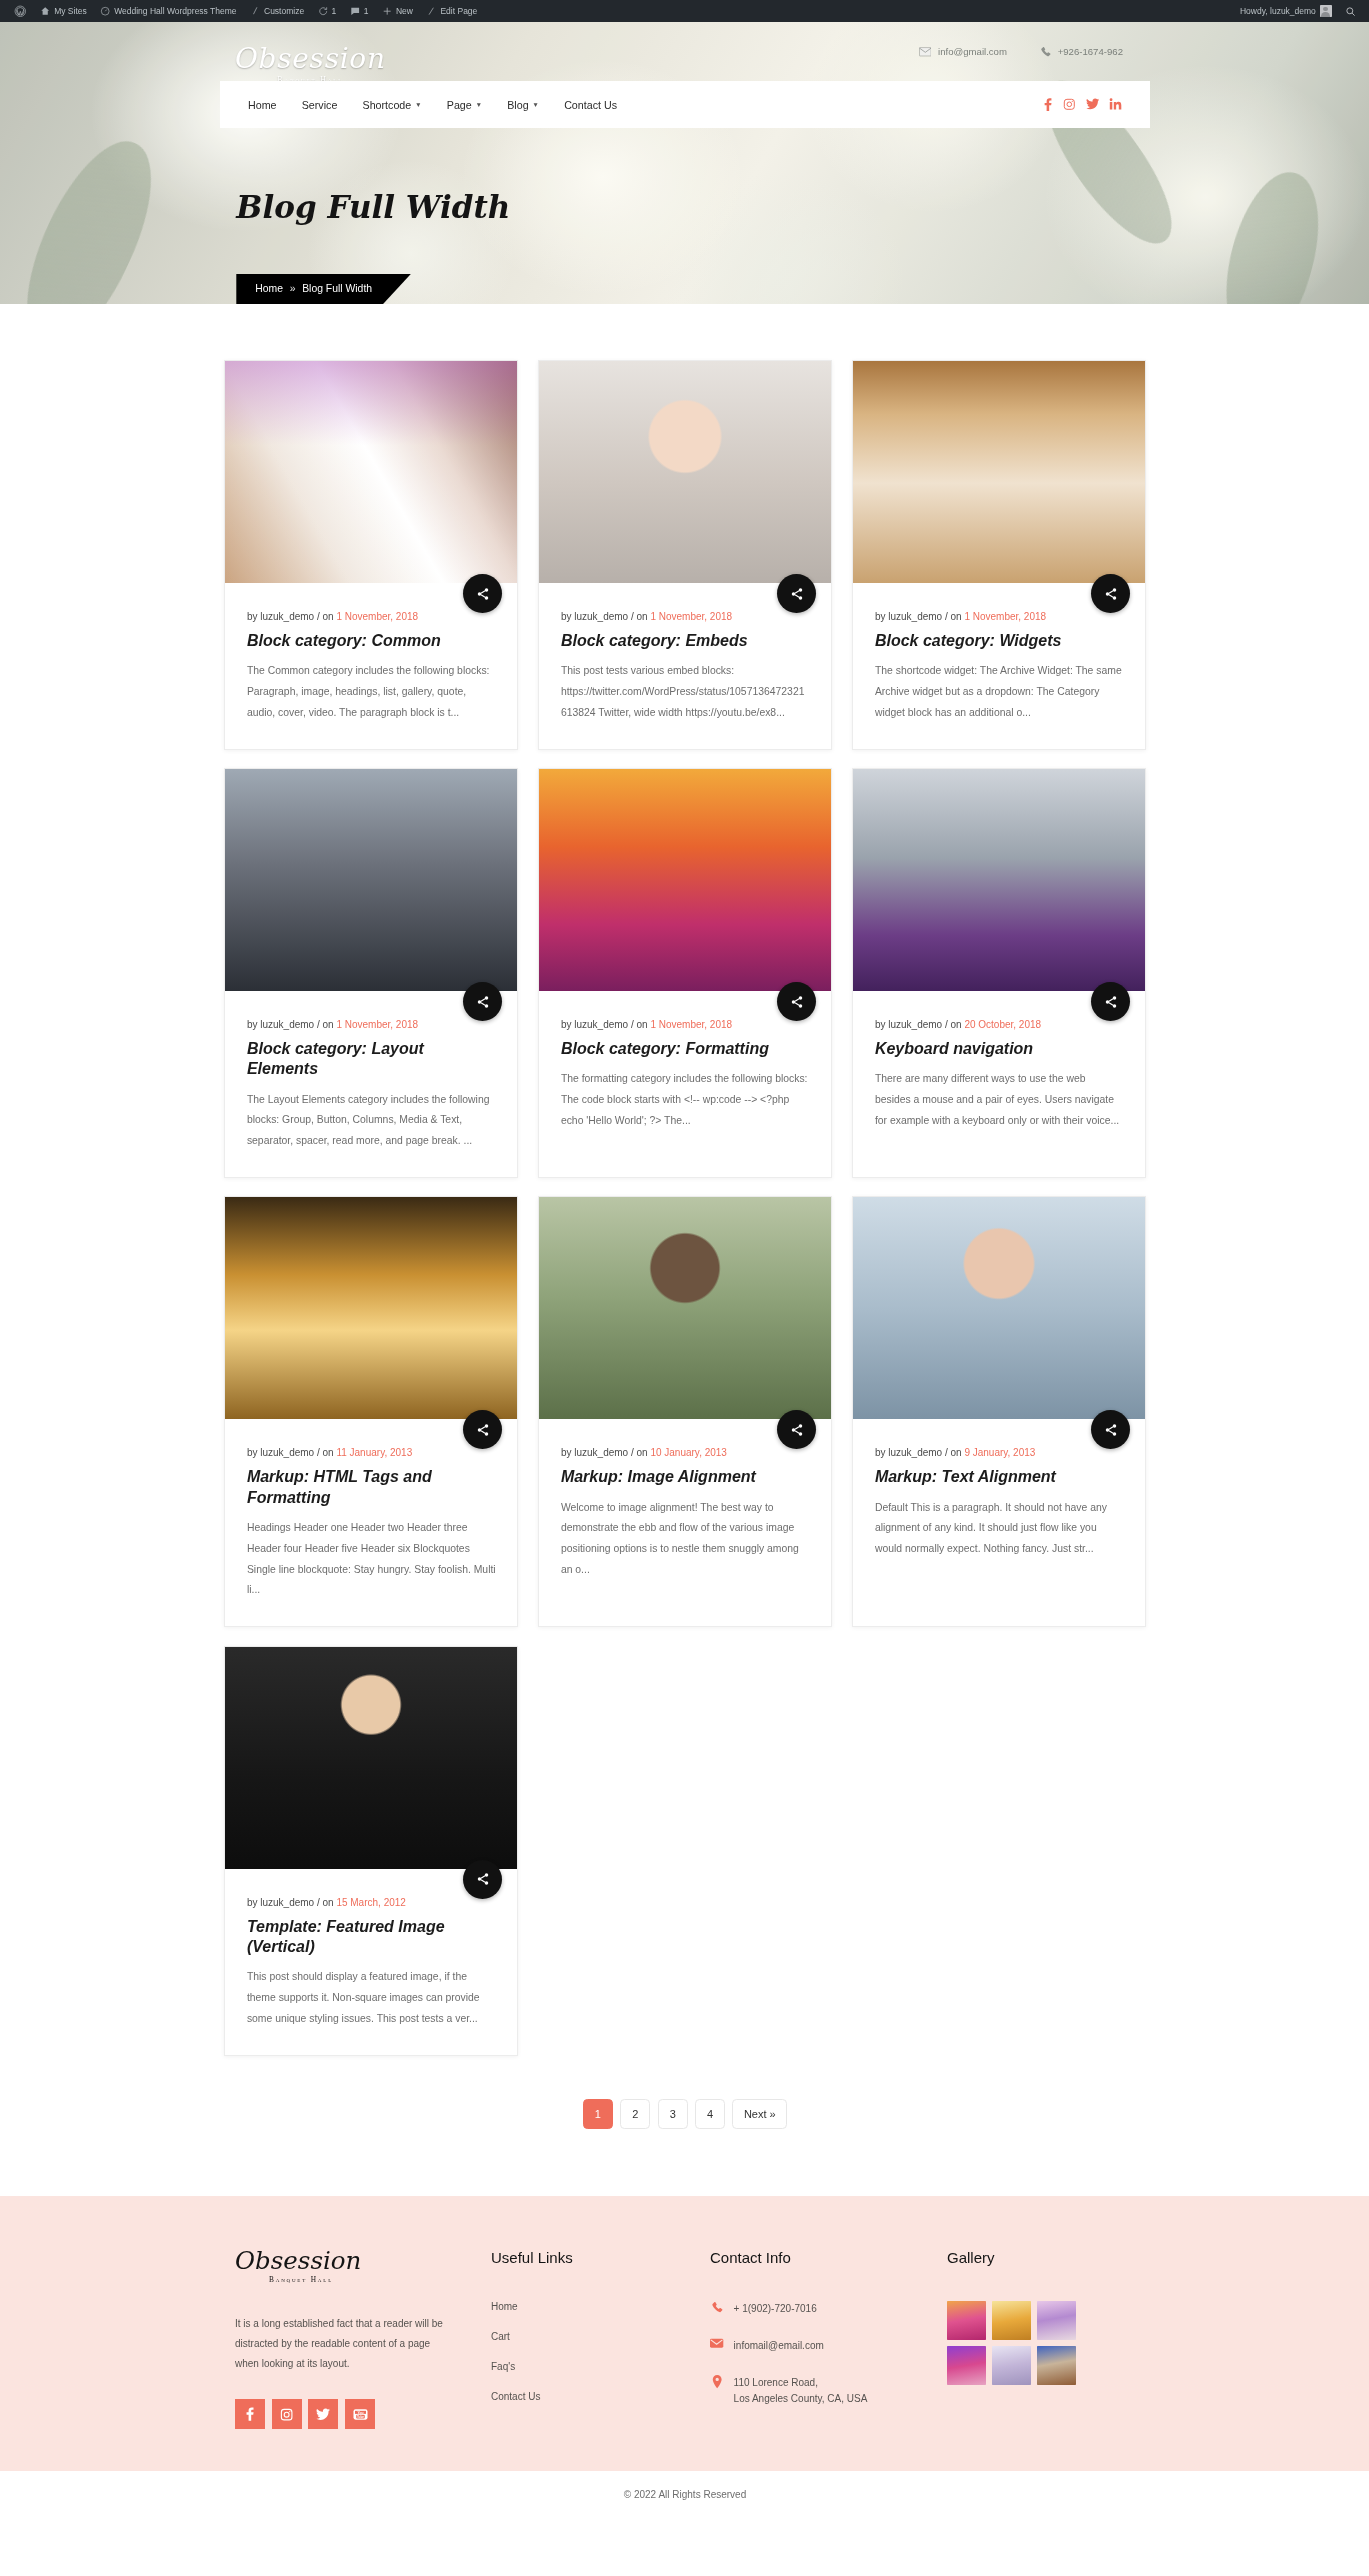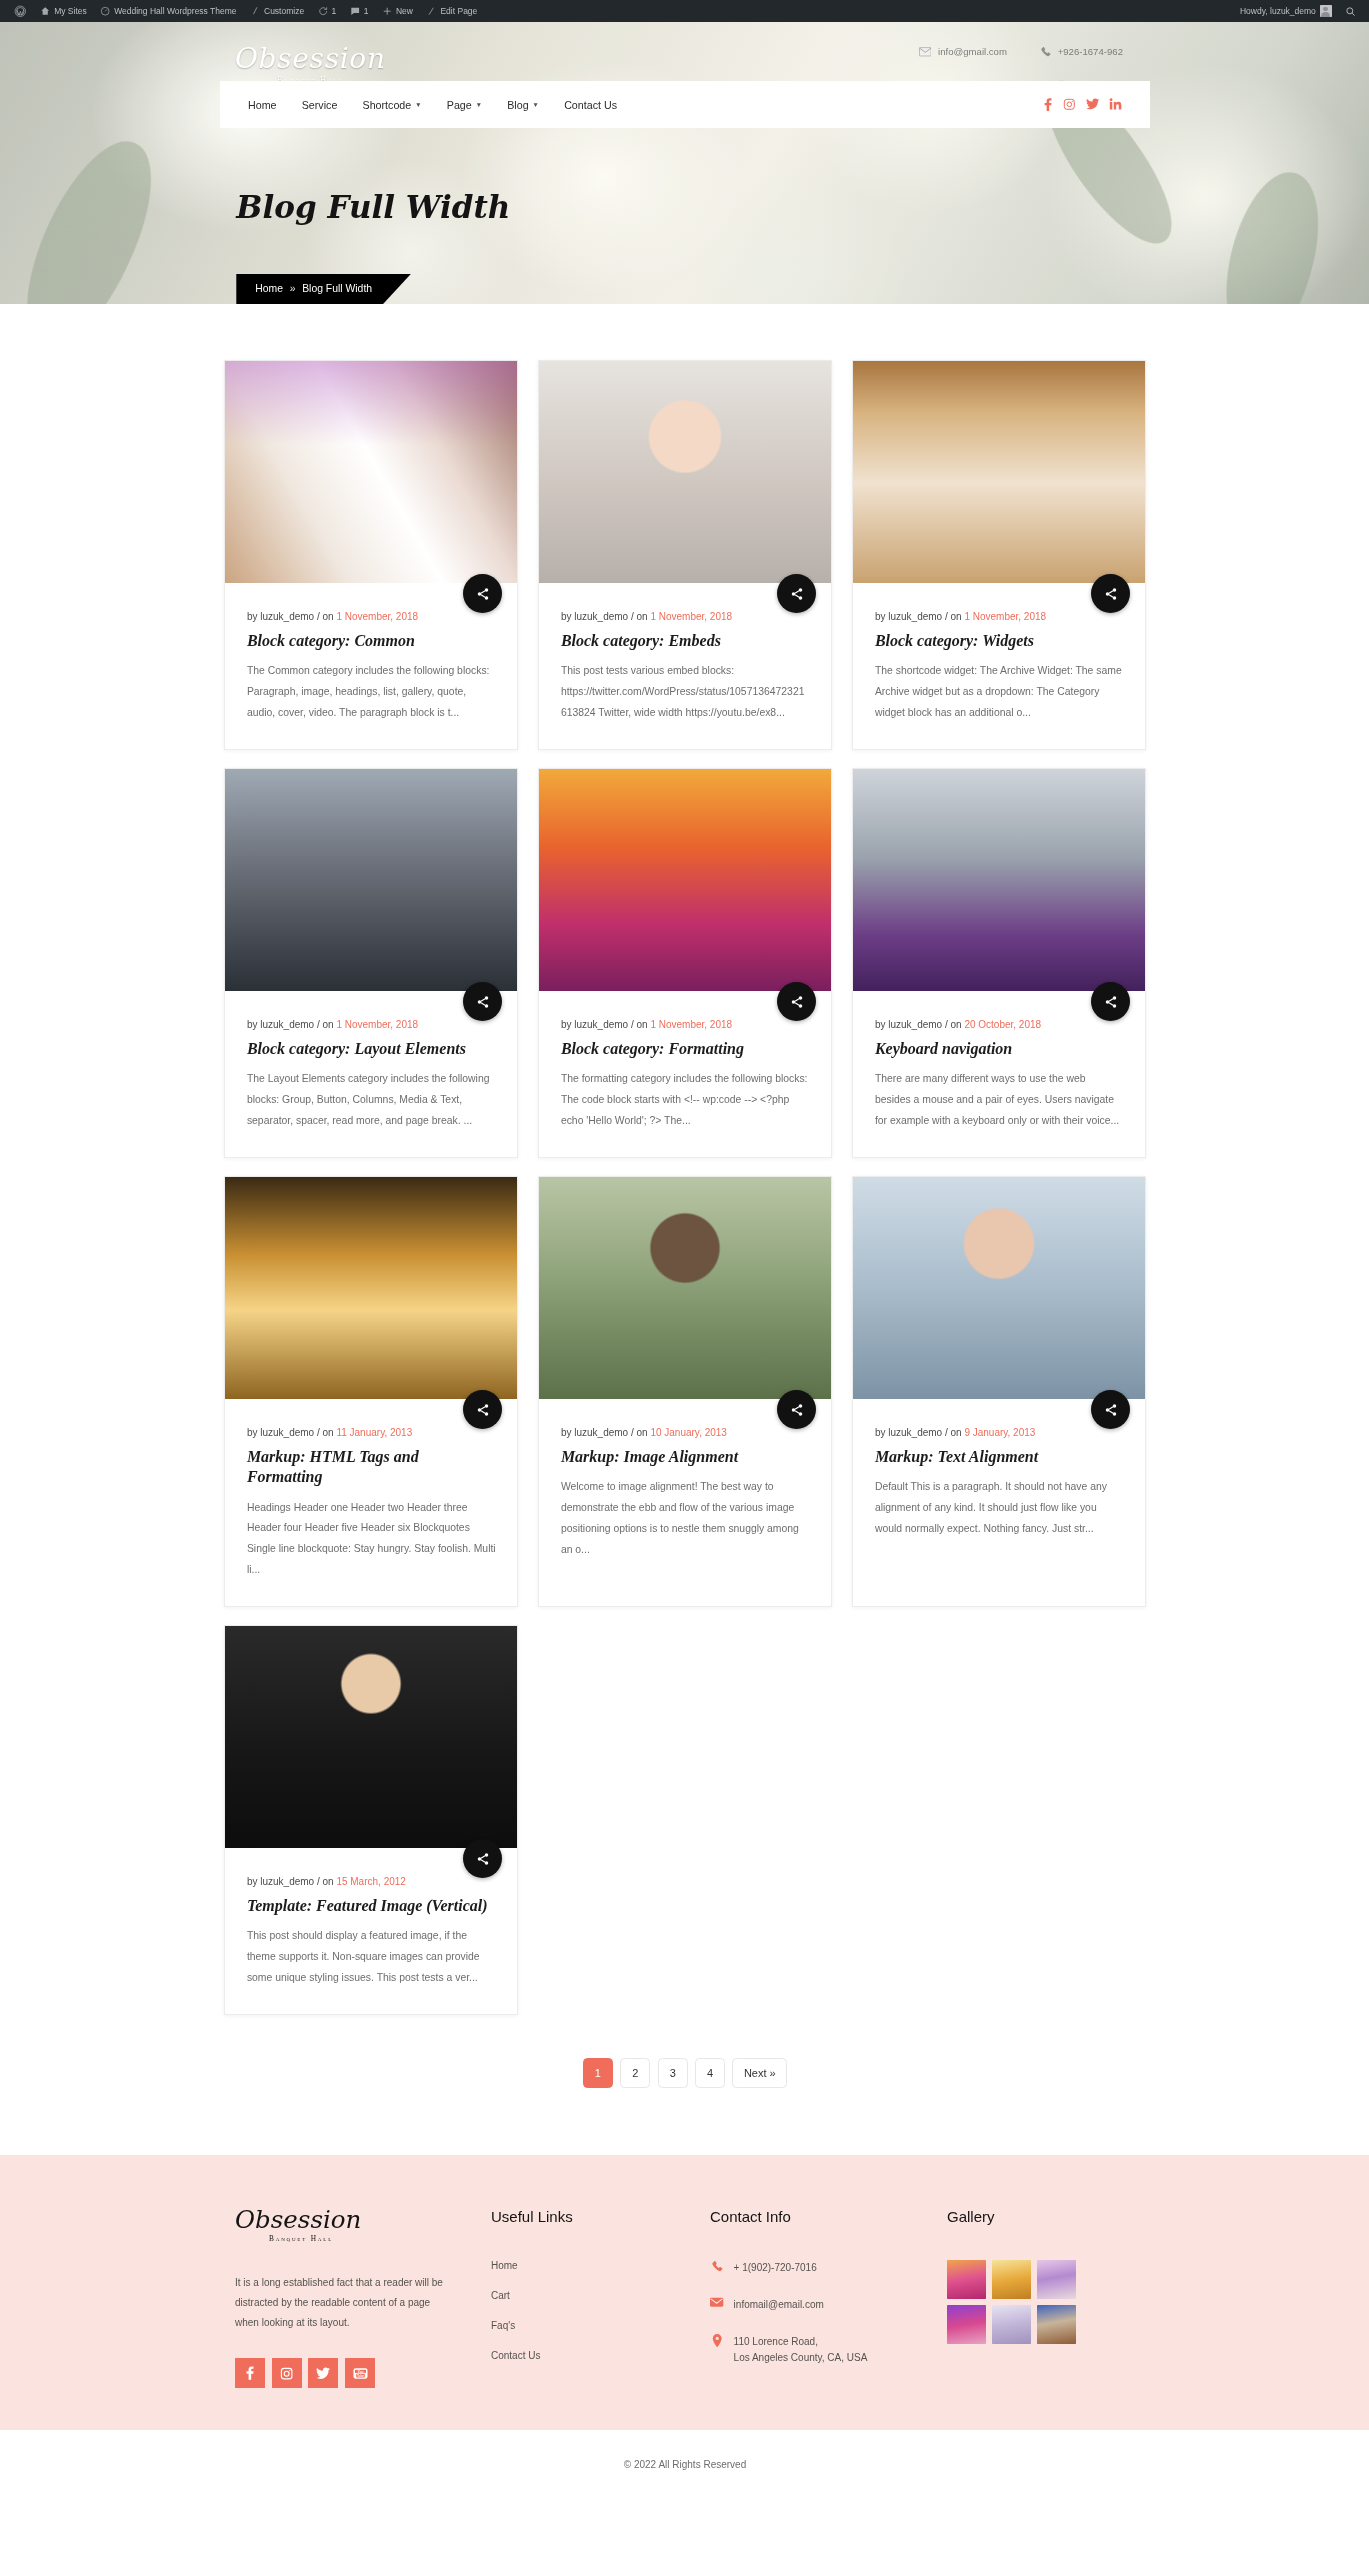--- a/index.html
+++ b/index.html
@@ -199,21 +199,21 @@
     background: #111;
     display: flex; align-items: center; justify-content: center;
     cursor: pointer;
     z-index: 3;
     box-shadow: 0 1.5px 4.4px rgba(0,0,0,.3);
   }
   .card-body { padding: 28px 21.5px 25px 21.5px; }
   .meta { font-size: 10px; color: #4b4b4b; margin-bottom: 9px; }
   .meta .date { color: #ef6d5a; }
   .card-title {
-    font-family: Liberation Serif, serif;
+    font-family: Liberation Sans, sans-serif;
     font-style: italic; font-weight: bold;
     font-size: 16px; line-height: 1.28;
     color: #1c1c1c; margin-bottom: 9.6px; cursor: pointer;
   }
   .card-excerpt {
     font-size: 10.4px; line-height: 2.0; color: #6d6d6d;
     word-break: break-word;
   }
 
   
@@ -270,21 +270,21 @@
   .gallery-grid {
     display: grid; grid-template-columns: repeat(3, 39px);
     gap: 6px;
   }
   .gal {
     width: 39px; height: 39px; background-size: cover; background-position: center;
     cursor: pointer; border-radius: 0.7px;
   }
   .copyright {
     background: #fff; text-align: center;
-    padding: 29px 0 22px;
+    padding: 18px 0 22px;
     font-size: 10px; color: #6d6d6d;
   }
 
   
   .ph1 { background-image:
       linear-gradient(180deg, rgba(190,120,200,.55) 0%, rgba(255,255,255,.1) 38%),
       linear-gradient(60deg,#c59a73 0%,#efe6dd 30%,#fff 52%,#e8d6cd 70%,#8e5c4a 100%); }
   .ph2 { background-image:
       radial-gradient(circle at 50% 34%, #f3d9c6 0 17%, rgba(243,217,198,0) 18%),
       linear-gradient(180deg,#e7e3df 0%,#cfc7c0 55%,#b7b0aa 100%); }

